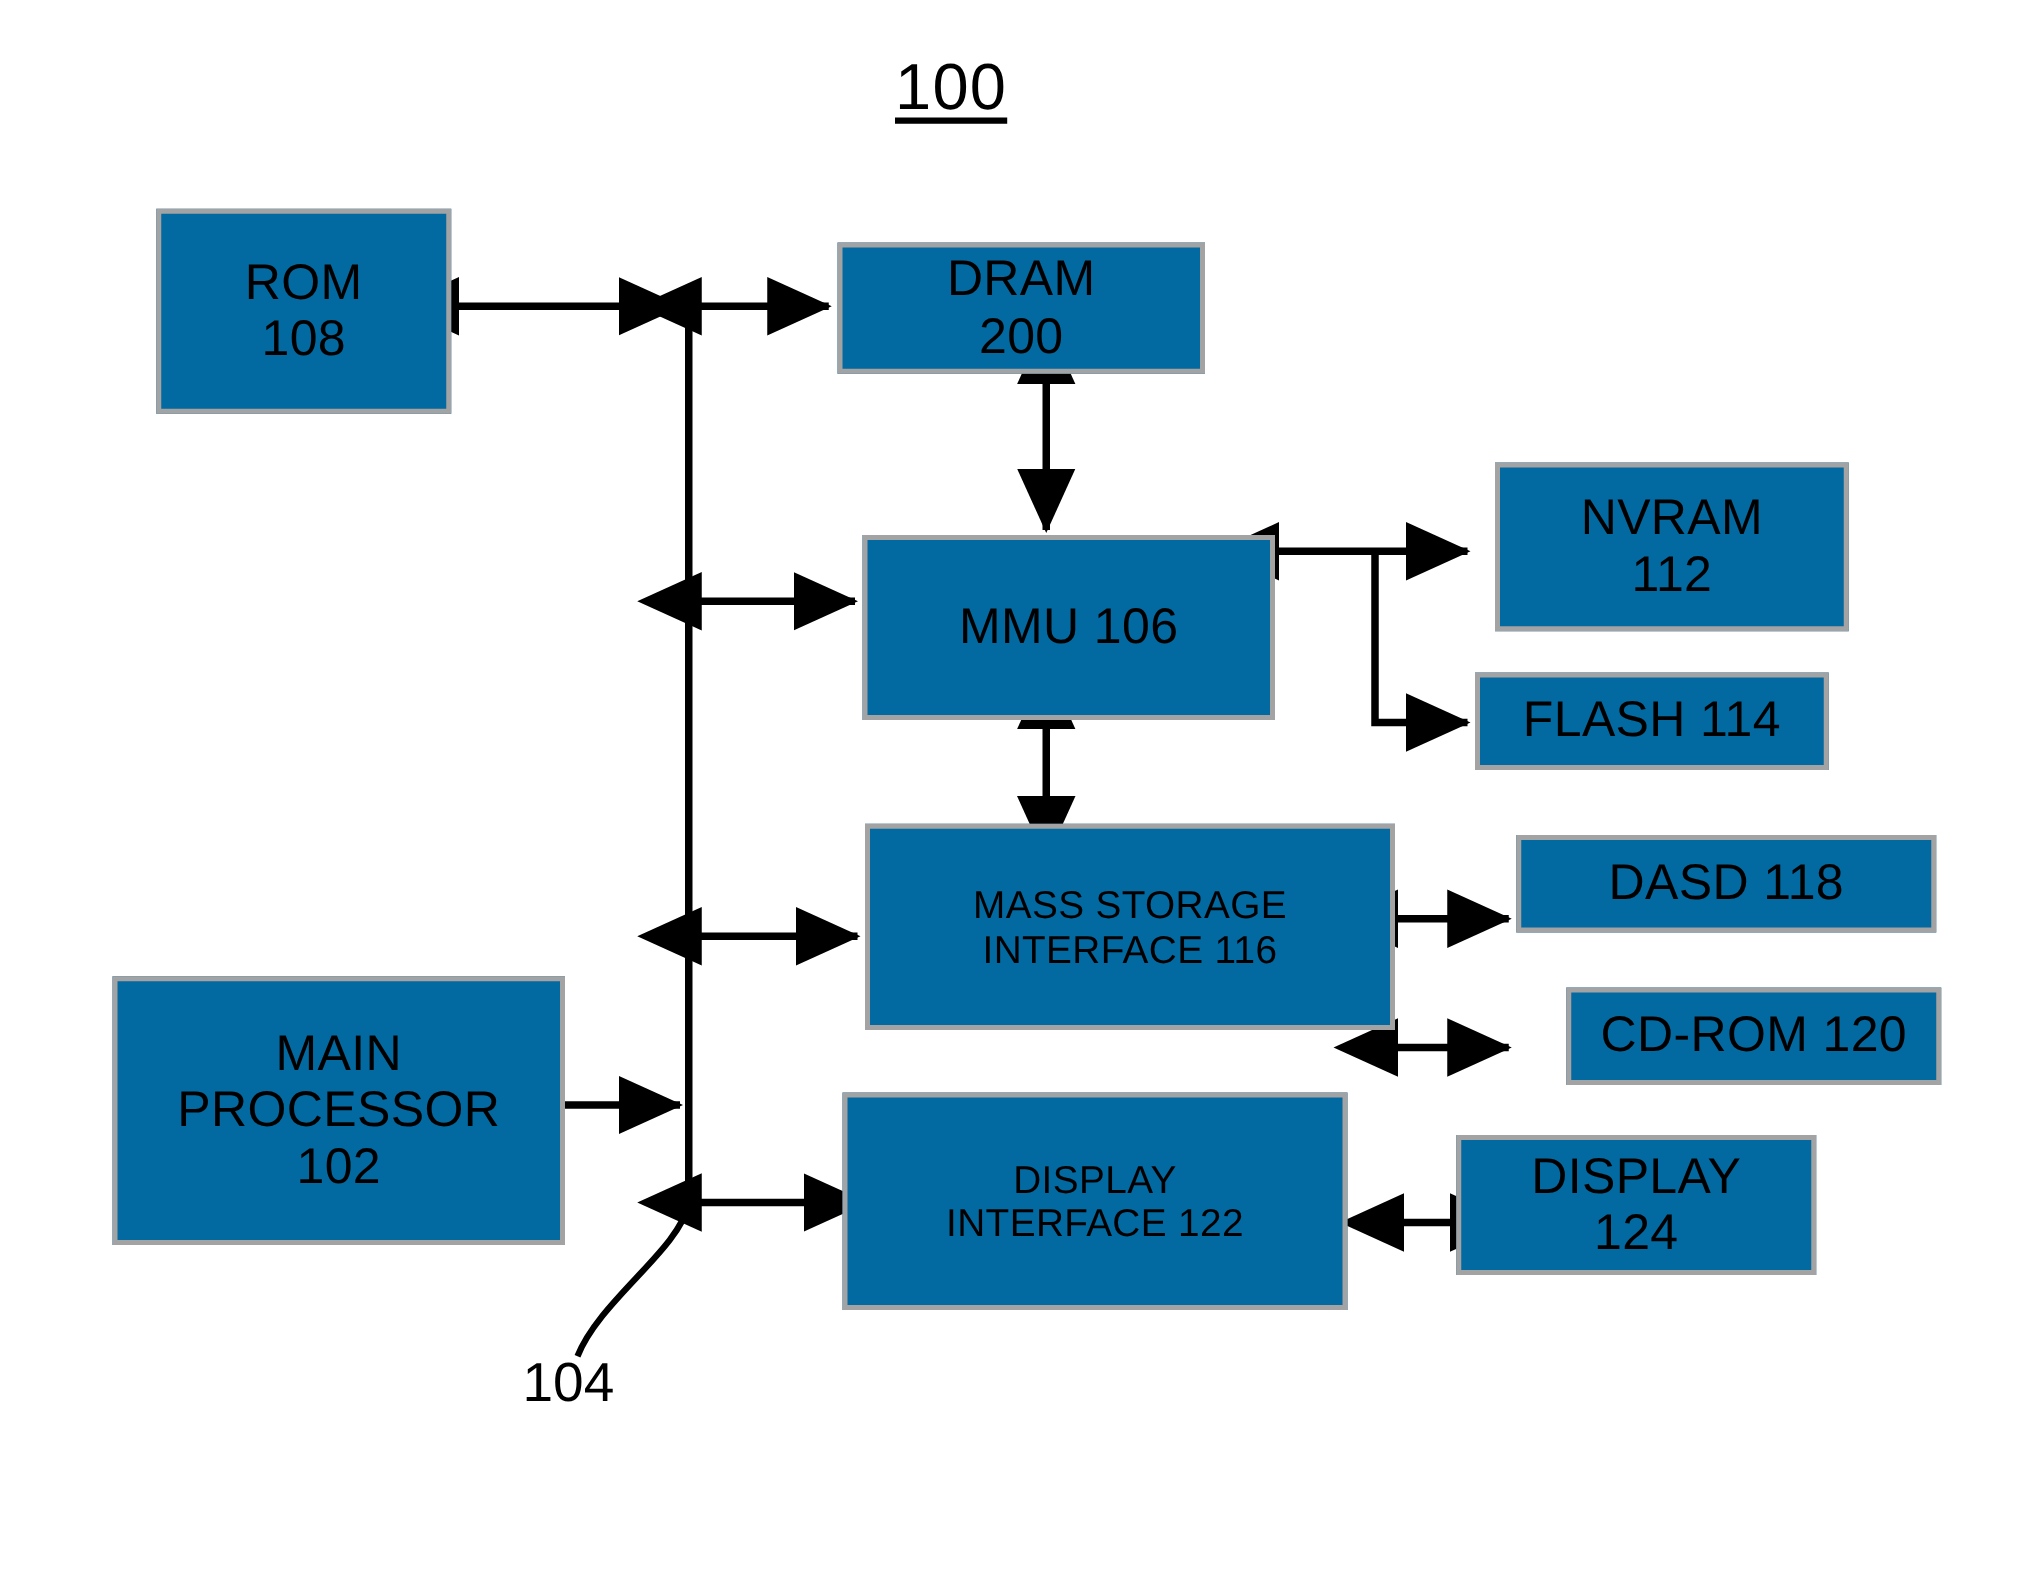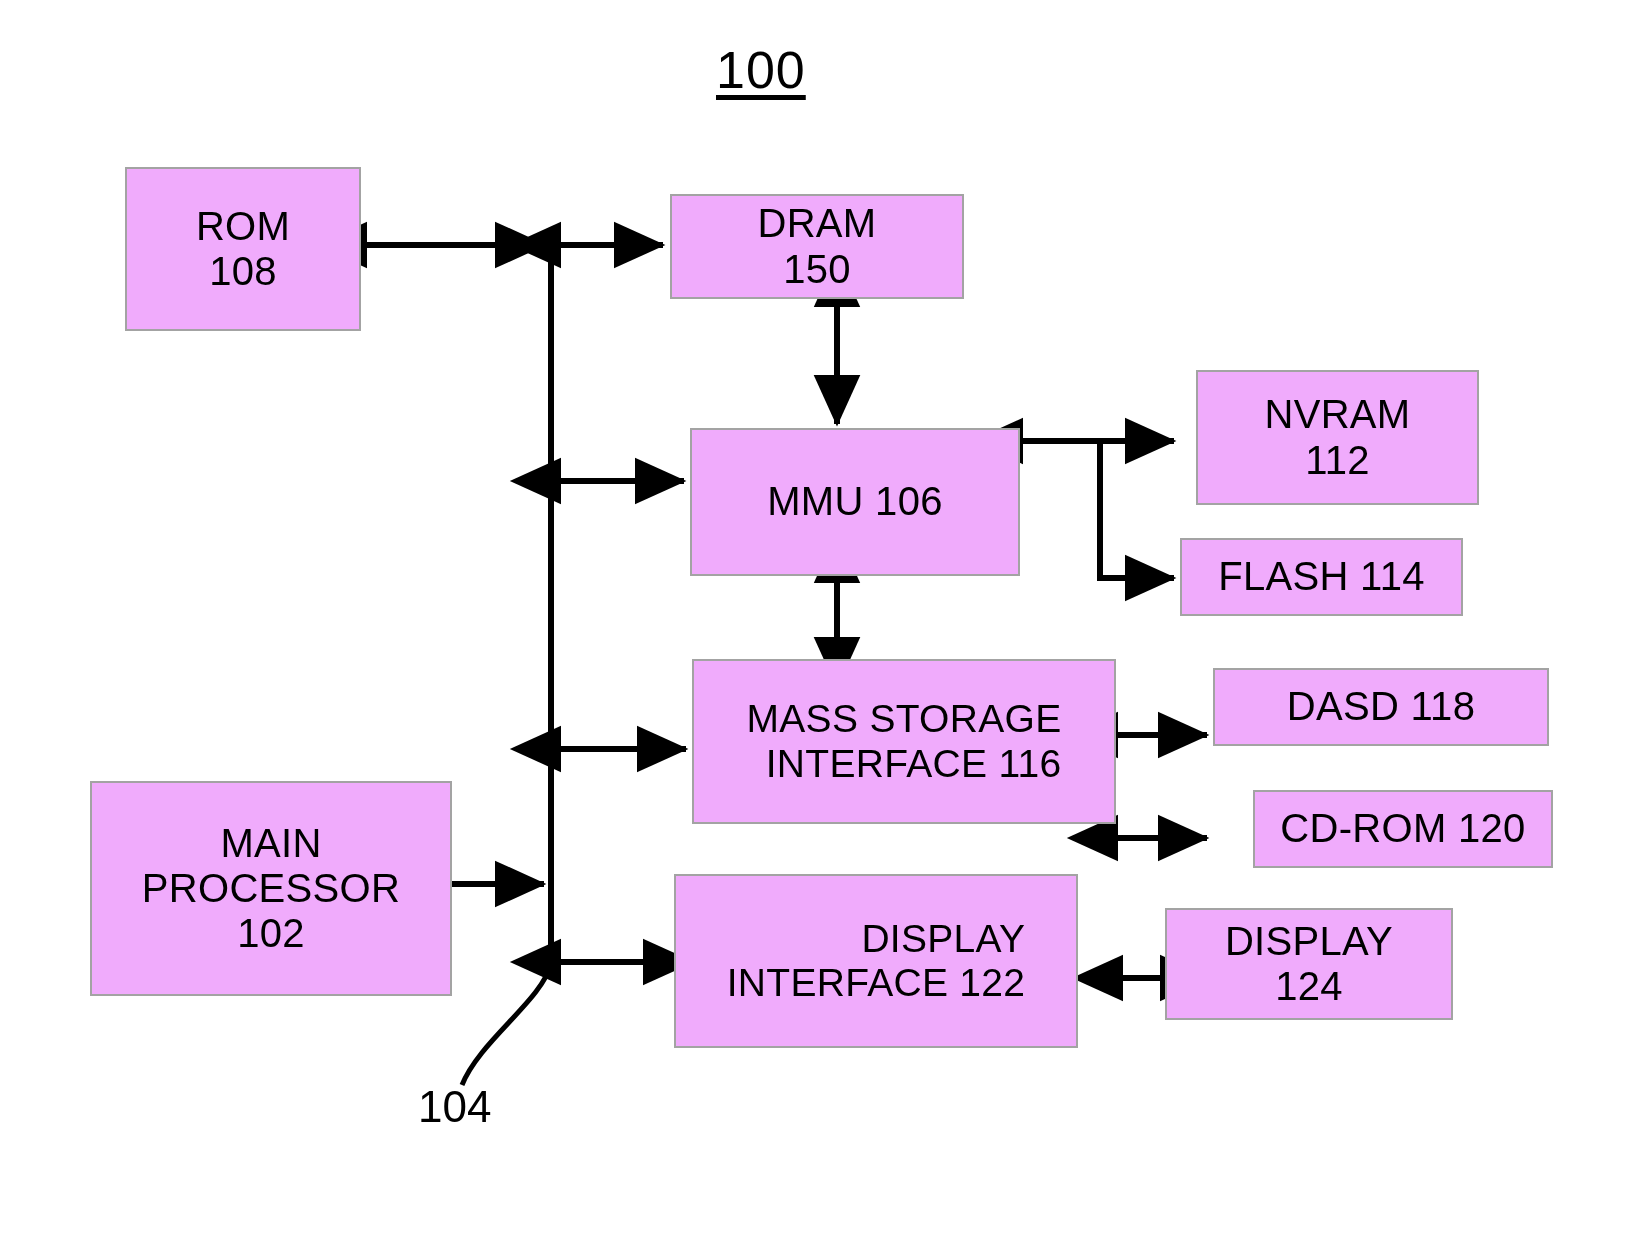--- a/index.html
+++ b/index.html
@@ -33,39 +33,38 @@
     white-space: nowrap;
   }
   .ref-label {
     position: absolute;
     font-size: 44px;
     color: #000;
     white-space: nowrap;
   }
   .box {
     position: absolute;
-    border: 2px solid #a3a3a3;
-    background: #f0abfc;
+    border: 4px solid #a3a3a3;
+    background: #0369a1;
     box-sizing: border-box;
     display: flex;
     align-items: center;
     justify-content: center;
   }
   .box-label {
     font-size: 40px;
     line-height: 1.13;
     color: #000;
     text-align: center;
     white-space: pre-line;
     padding: 0 6px;
     letter-spacing: 0.3px;
   }
   .box-label.sm {
-    font-size: 39px;
-    text-align: right;
+    font-size: 31px;
   }
 </style>
 </head>
 <body>
 
 <div id="canvas">
 
   <svg id="figure-svg" viewBox="0 0 1633 1258">
     <defs>
       <marker id="ah" markerWidth="9" markerHeight="9" refX="8.2" refY="4.5" orient="auto" markerUnits="strokeWidth">
@@ -113,21 +112,21 @@
 
   <div class="fig-title" style="left:716px; top:40px;">100</div>
 
   <div class="box" style="left:125px; top:167px; width:236px; height:164px;">
     <span class="box-label">ROM
 108</span>
   </div>
 
   <div class="box" style="left:670px; top:194px; width:294px; height:105px;">
     <span class="box-label">DRAM
-150</span>
+200</span>
   </div>
 
   <div class="box" style="left:690px; top:428px; width:330px; height:148px;">
     <span class="box-label">MMU 106</span>
   </div>
 
   <div class="box" style="left:1180px; top:370px; width:283px; height:135px;margin-left:16px;">
     <span class="box-label">NVRAM
 112</span>
   </div>

